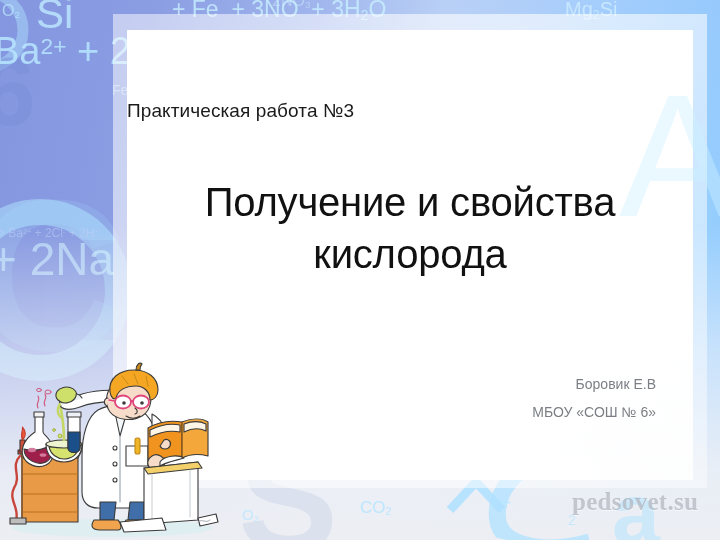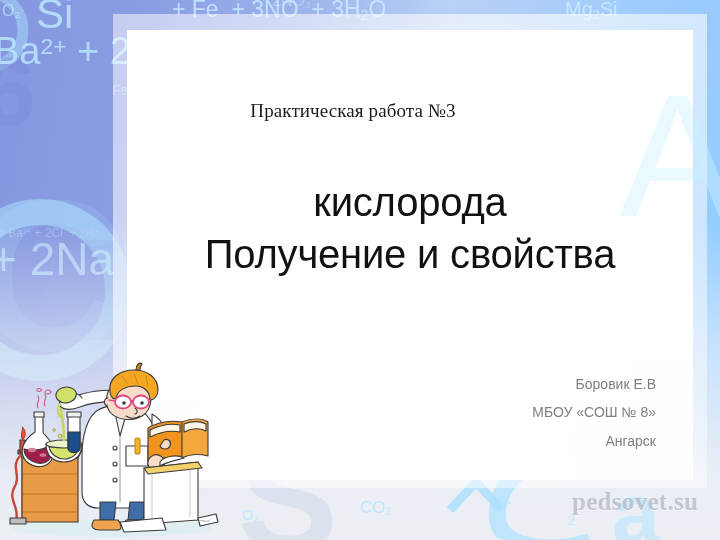--- a/index.html
+++ b/index.html
@@ -36,22 +36,22 @@
   .panel-outer{position:absolute;left:113px;top:14px;width:594px;height:474px;
     background:linear-gradient(135deg,rgba(255,255,255,.50) 0%,rgba(255,255,255,.62) 40%,rgba(255,255,255,.42) 100%);}
   .panel-inner{position:absolute;left:127px;top:30px;width:566px;height:450px;
     background:
       linear-gradient(to bottom,rgba(255,255,255,.99) 0%,rgba(255,255,255,.99) 62%,rgba(255,255,255,.80) 82%,rgba(255,255,255,.30) 95%,rgba(255,255,255,0) 100%),
       linear-gradient(to right,rgba(255,255,255,.96) 0%,rgba(255,255,255,1) 25%,rgba(255,255,255,1) 75%,rgba(255,255,255,.85) 100%);}
 
   .panel-ag{position:absolute;left:430px;top:26px;width:260px;height:215px;overflow:hidden;}
 
   
-  .subtitle{position:absolute;left:127px;top:100px;width:452px;text-align:center;
-    font-size:19px;color:#1b1b1b;letter-spacing:.1px;font-family:Liberation Serif, serif;}
+  .subtitle{position:absolute;left:127px;top:100px;width:452px;
+    font-size:19px;color:#1b1b1b;letter-spacing:.1px;}
 
   .title{position:absolute;left:137px;top:176px;width:546px;text-align:center;
     font-size:40px;color:#111;line-height:1.30;letter-spacing:-.2px;}
 
   .author{position:absolute;left:300px;top:370px;width:356px;text-align:right;
     font-size:14px;color:#7b7f85;line-height:2.02;}
   .author div{white-space:nowrap;}
 
   .watermark{position:absolute;left:572px;top:488px;
     font-family:Liberation Serif, serif;font-size:25px;font-weight:700;
@@ -115,28 +115,27 @@
     <div class="panel-ag">
       <svg width="260" height="215">
         <text x="62" y="160" font-family="Liberation Sans, sans-serif" font-size="175" font-weight="400" fill="rgba(205,240,255,.42)">Ag</text>
       </svg>
     </div>
   </div>
 
   <div class="subtitle">Практическая работа №3</div>
 
   <div class="title">
+    <div>Получение и свойства</div>
     <div>кислорода</div>
-    <div>Получение и свойства</div>
   </div>
 
   <div class="author">
     <div>Боровик Е.В</div>
-    <div>МБОУ «СОШ № 8»</div>
-    <div>Ангарск</div>
+    <div>МБОУ «СОШ № 6»</div>
   </div>
 
   <div class="watermark">pedsovet.su</div>
 
   <svg class="illus" viewBox="0 0 220 186">
     <defs>
       <clipPath id="cp">
           <rect x="0" y="0" width="220" height="186"></rect>
         </clipPath>
     </defs>

